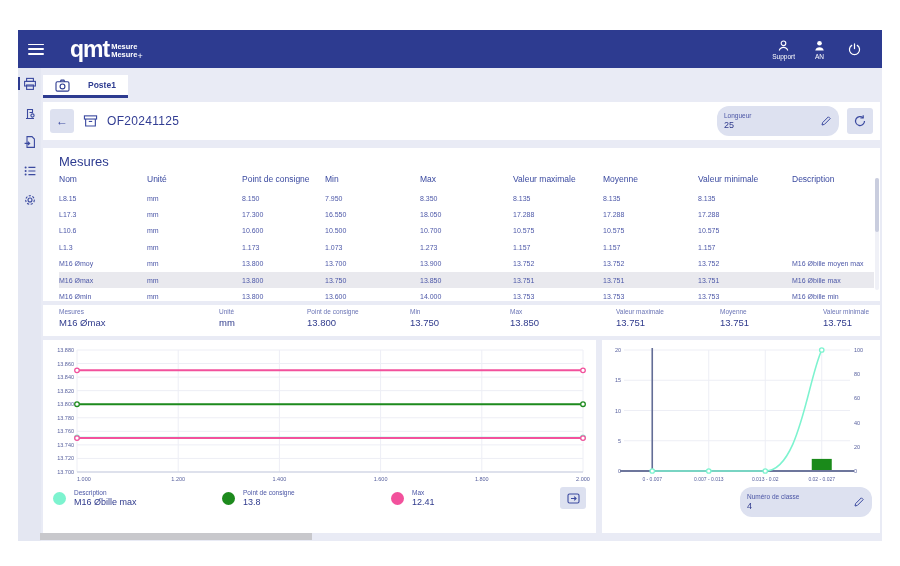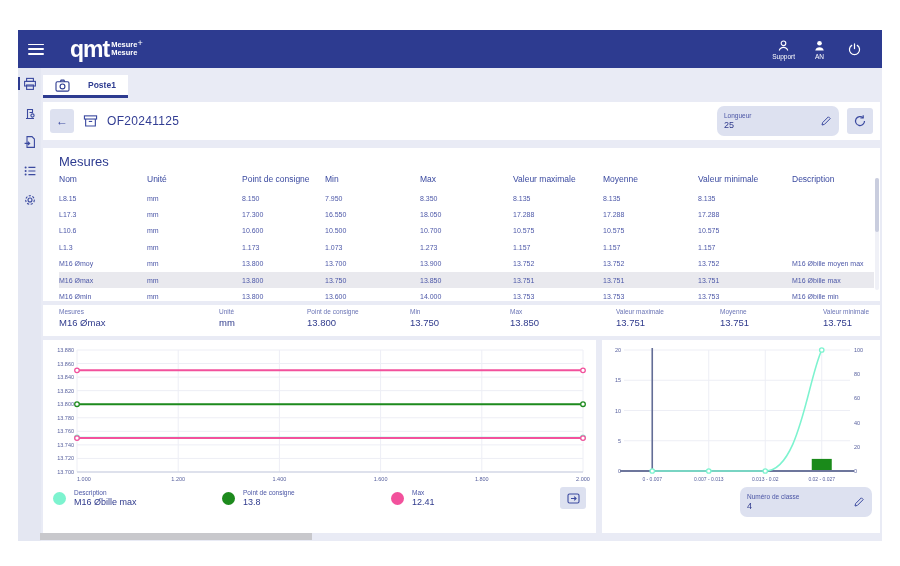--- a/index.html
+++ b/index.html
@@ -6,21 +6,21 @@
   body{width:900px;height:566px;background:#ffffff;font-family:"Liberation Sans",sans-serif;
        -webkit-font-smoothing:antialiased;color:#39439b;overflow:hidden;}
   .frame{position:relative;width:900px;height:566px;background:#fff;overflow:hidden;}
   .app{position:absolute;left:18px;top:30px;width:864px;height:511px;background:#e9ebf5;
        display:flex;flex-direction:column;overflow:hidden;}
 
   
   .topbar{height:38px;background:#2d3b90;display:flex;align-items:center;color:#fff;flex:0 0 auto;}
   .burger{width:16px;height:11px;margin:0 12px 0 10px;display:flex;flex-direction:column;justify-content:space-between;cursor:pointer;}
   .burger span{display:block;height:1.6px;background:#fff;border-radius:1px;}
-  .logo{display:flex;align-items:flex-start;margin-left:14px;cursor:default;}
+  .logo{display:flex;align-items:flex-end;margin-left:14px;cursor:default;}
   .logo .qmt{font-size:23px;font-weight:bold;letter-spacing:-1px;line-height:20px;}
   .logo .sub{display:flex;flex-direction:column;font-size:7.5px;font-weight:bold;line-height:8px;margin-left:2px;margin-top:2px;}
   .logo .plus{font-size:9px;line-height:6px;margin-top:1px;}
   .tb-right{margin-left:auto;display:flex;align-items:center;margin-right:8px;}
   .tb-item{display:flex;flex-direction:column;align-items:center;gap:1px;margin:0 9px;font-size:6.5px;cursor:pointer;}
   .tb-power{margin:0 12px;cursor:pointer;display:flex;align-items:center;}
 
   
   .main{flex:1;display:flex;min-height:0;}
   .sidebar{width:23px;background:#e4e7f2;display:flex;flex-direction:column;align-items:center;
@@ -32,21 +32,21 @@
 
   .tabrow{height:23px;display:flex;flex:0 0 auto;}
   .tab{background:#fff;border-bottom:3px solid #2d3b90;display:flex;align-items:center;gap:18px;
        padding:0 12px;font-size:8.5px;font-weight:bold;color:#2d3b90;cursor:pointer;}
 
   .ofbar{background:#fff;margin-top:4px;height:38px;display:flex;align-items:center;padding:0 7px;gap:9px;flex:0 0 auto;}
   .btn-light{background:#dde1f0;border:0;border-radius:3px;display:flex;align-items:center;justify-content:center;cursor:pointer;color:#3b4aa0;}
   .back-btn{width:24px;height:24px;font-size:12px;}
   .of-title{font-size:12px;color:#323d93;letter-spacing:.3px;}
   .of-right{margin-left:auto;display:flex;align-items:center;gap:8px;}
-  .field-box{background:#dde1f0;border-radius:7px;height:30px;display:flex;align-items:center;justify-content:space-between;
+  .field-box{background:#dde1f0;border-radius:12px;height:30px;display:flex;align-items:center;justify-content:space-between;
              padding:0 7px;cursor:text;}
   .field-box .fb-text{display:flex;flex-direction:column;justify-content:center;gap:1px;}
   .fb-label{font-size:6.5px;color:#4a55a5;}
   .fb-value{font-size:9px;color:#2f3a8c;}
   .longueur{width:108px;}
   .refresh-btn{width:26px;height:26px;}
 
   
   .table-card{background:#fff;margin-top:8px;height:153px;flex:0 0 auto;position:relative;
               padding:5px 6px 0 16px;box-sizing:border-box;overflow:hidden;}

